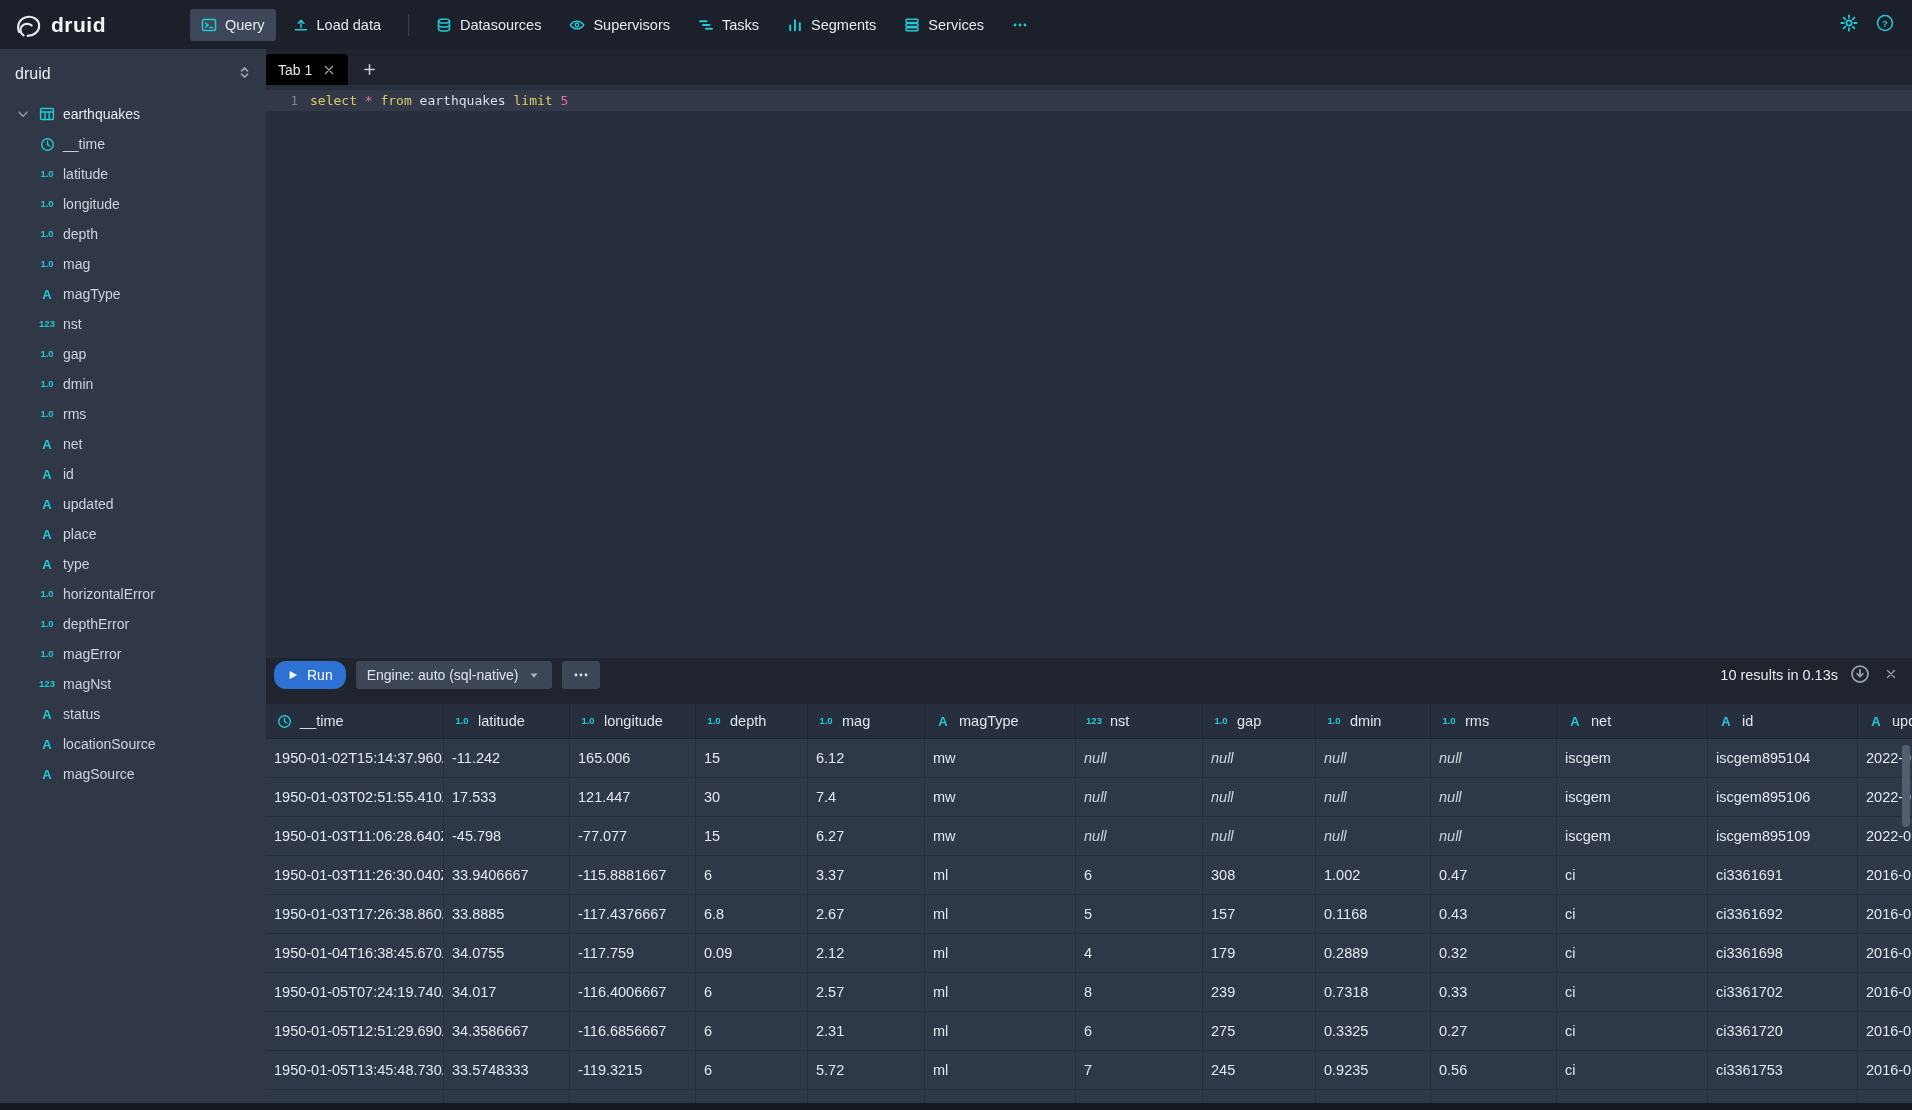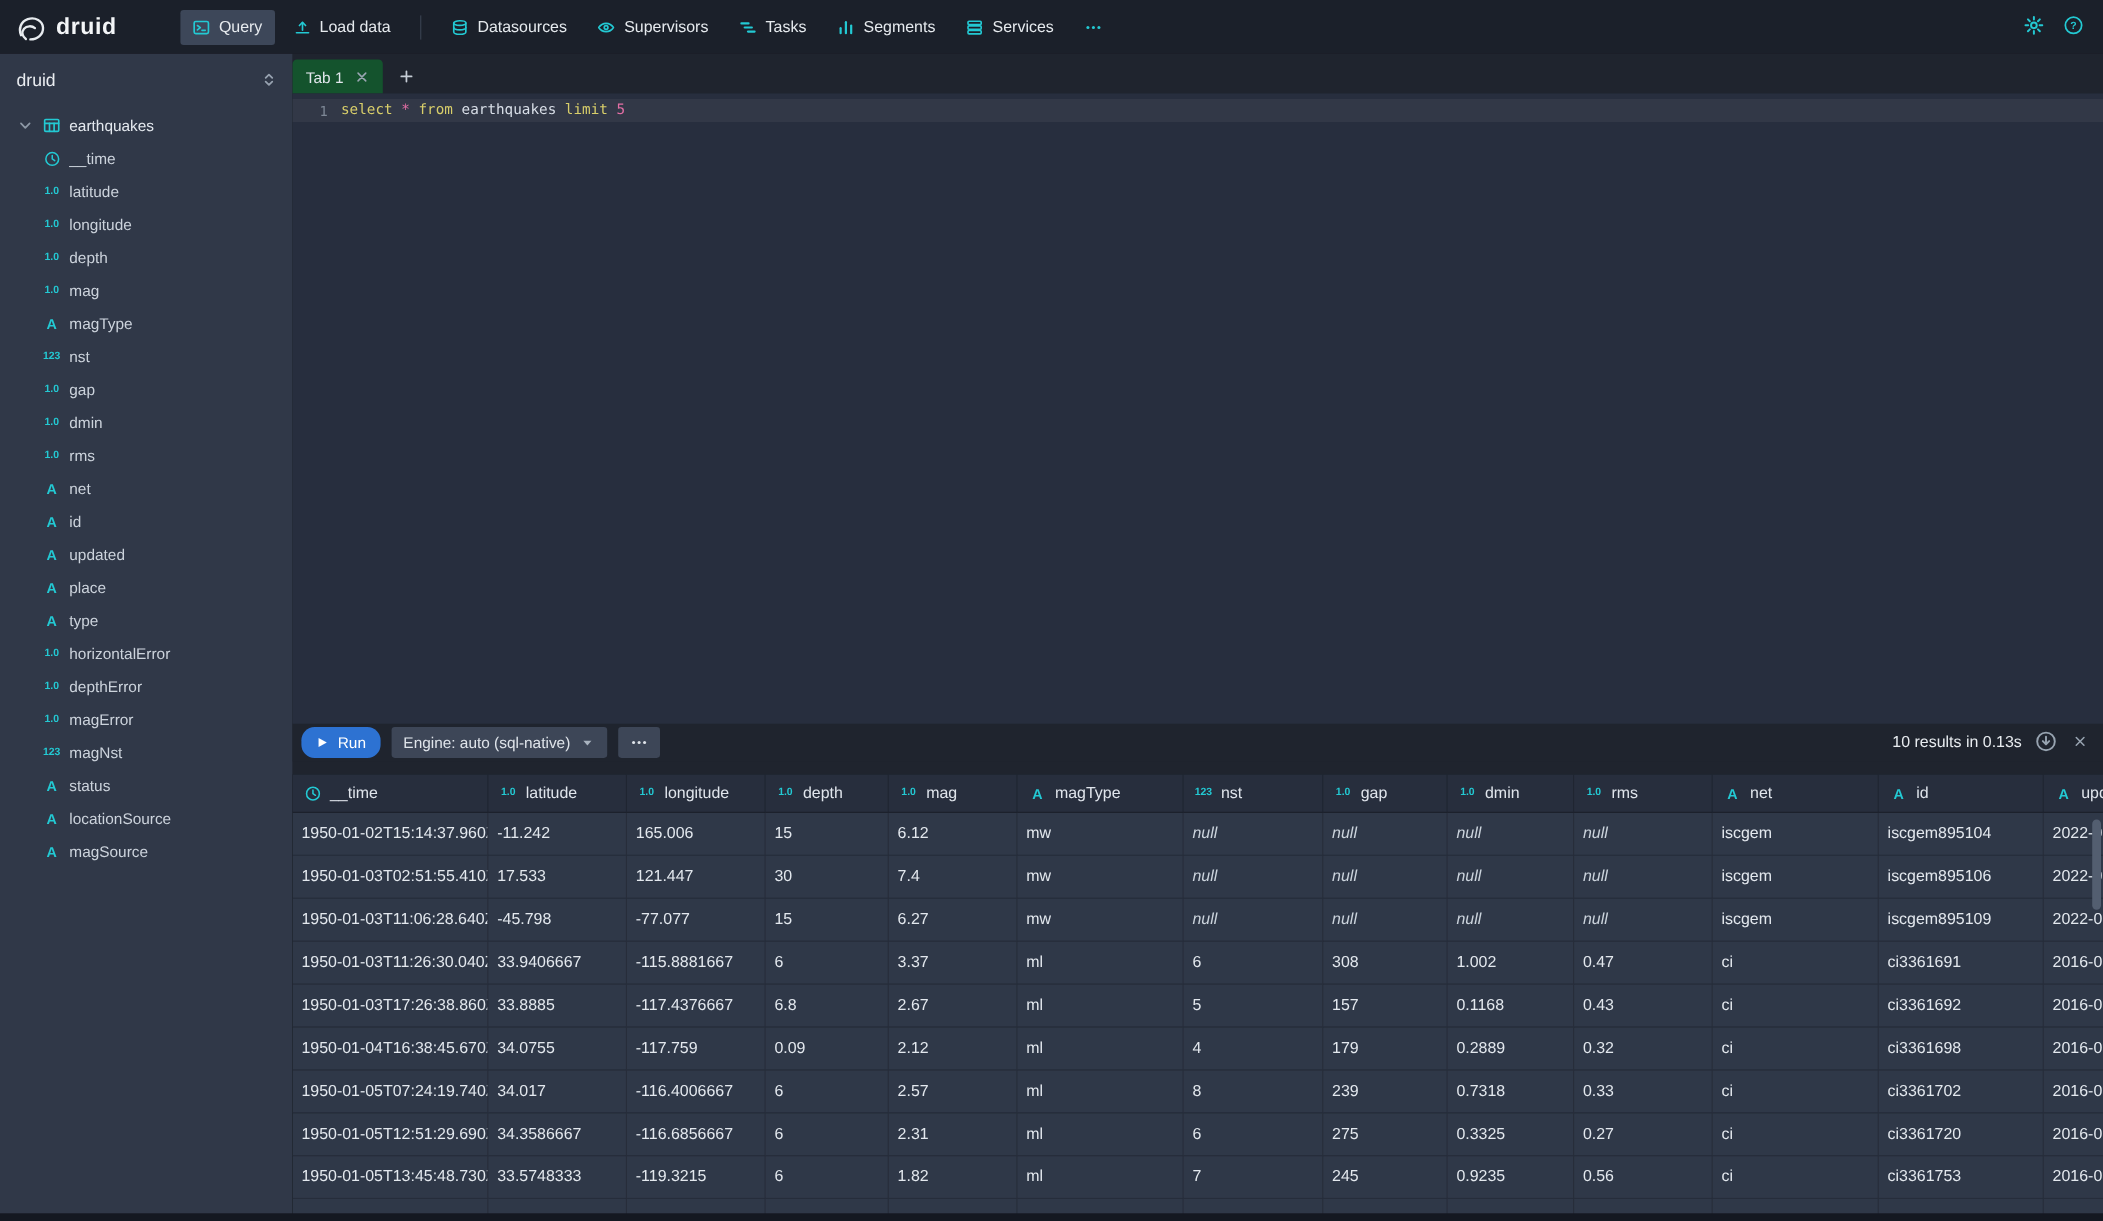--- a/index.html
+++ b/index.html
@@ -4,21 +4,21 @@
 <style>
   * { margin:0; padding:0; box-sizing:border-box; }
   html,body { width:1912px; height:1110px; overflow:hidden; }
   body { font-family:"Liberation Sans", sans-serif; background:#1f242e; color:#e3e8ee; }
   .app { display:flex; flex-direction:column; width:100%; height:100%; position:relative; }
 
   
   .navbar { flex:0 0 49px; background:#1b202a; display:flex; align-items:center; padding:0 14px; }
   .brand { display:flex; align-items:center; gap:9px; cursor:pointer; }
   .brand-text { font-size:21px; font-weight:bold; color:#f3f5f7; letter-spacing:.5px; }
-  .nav-items { display:flex; align-items:center; margin-left:58px; gap:6px; }
+  .nav-items { display:flex; align-items:center; margin-left:84px; gap:6px; }
   .nav-item { display:flex; align-items:center; gap:8px; background:none; border:none; color:#e6eaee;
               font-family:inherit; font-size:14.5px; padding:8px 11px; border-radius:3px; cursor:pointer; }
   .nav-item.active { background:#3d4759; }
   .nav-item .icon { color:#23c9d3; }
   .nav-divider { width:1px; height:22px; background:#3a4252; margin:0 10px; }
   .nav-right { margin-left:auto; display:flex; align-items:center; gap:10px; }
   .navbar-icon-btn { background:none; border:none; color:#23c9d3; cursor:pointer; padding:4px; }
 
   .icon { display:inline-flex; align-items:center; justify-content:center; }
   .icon svg { display:block; }
@@ -36,21 +36,21 @@
   .tree-row.child { padding-left:37px; }
   .type-box { width:20px; flex:0 0 20px; display:flex; justify-content:center; margin-right:6px; }
   .type-glyph { font-size:9.5px; font-weight:bold; color:#23c9d3; line-height:1; }
   .type-glyph.type-a { font-size:13px; }
   .type-svg { color:#23c9d3; }
 
   .content { flex:1; min-width:0; display:flex; flex-direction:column; background:#1f242e; }
 
   
   .tabbar { flex:0 0 36px; display:flex; align-items:flex-end; }
-  .tab { height:31px; display:flex; align-items:center; gap:10px; background:#14532d; color:#e2e7ed;
+  .tab { height:31px; display:flex; align-items:center; gap:10px; background:#000000; color:#e2e7ed;
          padding:0 12px; font-size:14px; border-radius:4px 4px 0 0; cursor:pointer; }
   .tab-close { color:#9aa5b2; cursor:pointer; }
   .tab-add { background:none; border:none; color:#c6cdd6; cursor:pointer; margin-left:14px; height:31px;
              display:flex; align-items:center; }
 
   
   .editor { flex:1; background:#272e3e; display:flex; position:relative; font-family:"DejaVu Sans Mono", monospace; }
   .active-line { position:absolute; left:0; right:0; top:5px; height:21px; background:rgba(255,255,255,0.05); }
   .gutter { flex:0 0 44px; text-align:right; padding:5px 12px 0 0; color:#7e8896; font-size:12.5px; line-height:21px; position:relative; }
   .code-area { flex:1; padding-top:5px; position:relative; }
@@ -649,21 +649,21 @@
               <div class="td" style="width: 126px;">0.27</div>
               <div class="td" style="width: 151px;">ci</div>
               <div class="td" style="width: 150px;">ci3361720</div>
               <div class="td" style="width: 120px;">2016-0</div>
             </div>
             <div class="tr">
               <div class="td" style="width: 178px;">1950-01-05T13:45:48.730Z</div>
               <div class="td" style="width: 126px;">33.5748333</div>
               <div class="td" style="width: 126px;">-119.3215</div>
               <div class="td" style="width: 112px;">6</div>
-              <div class="td" style="width: 117px;">1.82</div>
+              <div class="td" style="width: 117px;">5.72</div>
               <div class="td" style="width: 151px;">ml</div>
               <div class="td" style="width: 127px;">7</div>
               <div class="td" style="width: 113px;">245</div>
               <div class="td" style="width: 115px;">0.9235</div>
               <div class="td" style="width: 126px;">0.56</div>
               <div class="td" style="width: 151px;">ci</div>
               <div class="td" style="width: 150px;">ci3361753</div>
               <div class="td" style="width: 120px;">2016-0</div>
             </div>
             <div class="tr">

